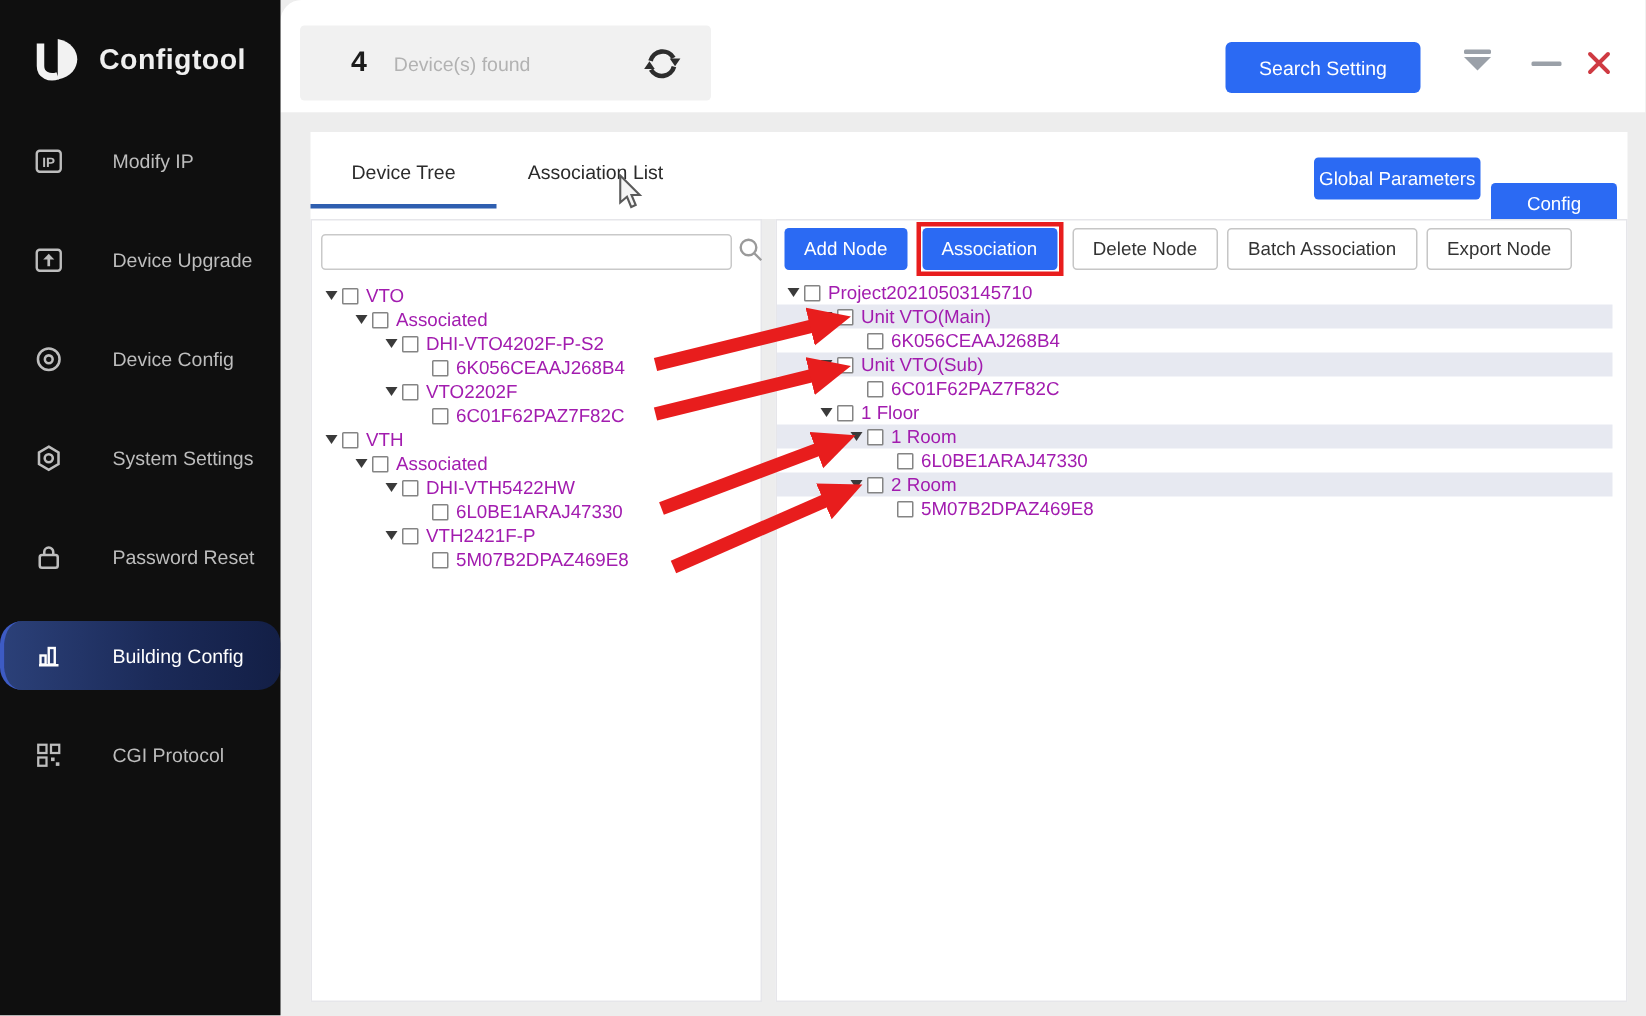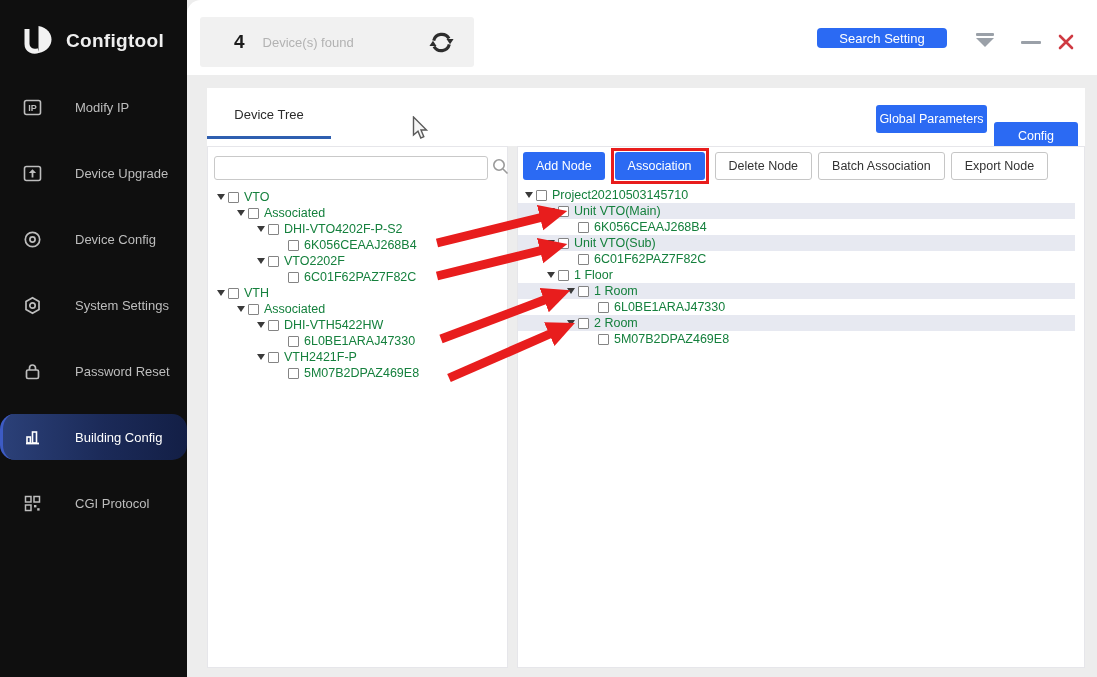--- a/index.html
+++ b/index.html
@@ -17,21 +17,21 @@
   .nav-item.active .nav-label { color:#ffffff; }
   .nav-icon { width:19px; height:19px; display:inline-flex; }
 
   
   .main { position:absolute; left:187px; top:0; right:0; bottom:0; }
   .topbar { position:absolute; left:0; top:0; right:0; height:75px; background:#ffffff; border-radius:14px 0 0 0; }
   .device-box { position:absolute; left:13px; top:17px; width:274px; height:50px; background:#f1f1f1; border-radius:3px; display:flex; align-items:center; padding-left:34px; }
   .device-count { font-size:19px; font-weight:bold; color:#1c1c1c; }
   .device-label { font-size:13px; color:#b2b2b2; margin-left:18px; }
   .refresh { margin-left:auto; margin-right:20px; cursor:pointer; display:inline-flex; }
-  .btn-search { position:absolute; right:150px; top:28px; width:130px; height:20px; background:var(--accent); border:none; border-radius:4px; color:#fff; font-size:13px; font-family:inherit; cursor:pointer; }
+  .btn-search { position:absolute; right:150px; top:28px; width:130px; height:34px; background:var(--accent); border:none; border-radius:4px; color:#fff; font-size:13px; font-family:inherit; cursor:pointer; }
   .win-filter { position:absolute; right:101px; top:33px; width:22px; cursor:pointer; }
   .win-filter .bar { width:18px; height:2.5px; background:#9aa0a8; margin:0 auto 2px auto; border-radius:1px; }
   .win-filter .tri { width:0; height:0; margin:0 auto; border-left:9px solid transparent; border-right:9px solid transparent; border-top:9px solid #9aa0a8; }
   .win-min { position:absolute; right:56px; top:41px; width:20px; height:3px; background:#9aa0a8; border-radius:1px; cursor:pointer; }
   .win-close { position:absolute; right:22px; top:33px; width:18px; height:18px; cursor:pointer; }
 
   .content { position:absolute; left:0; top:75px; right:0; bottom:0; background:#ededed; }
   .card-header { position:absolute; left:20px; top:13px; width:878px; height:58px; background:#fff; }
   .tab { position:absolute; top:0; height:52px; display:flex; align-items:center; justify-content:center; font-size:13px; color:#2b2b2b; cursor:pointer; }
   .tab-1 { left:0; width:124px; }
@@ -50,21 +50,21 @@
   .search-icon { position:absolute; left:284px; top:11px; }
 
   .toolbar { height:38px; display:flex; align-items:center; padding-left:5px; }
   .tb-btn { height:28px; border-radius:3px; font-size:12.5px; font-family:inherit; cursor:pointer; padding:0 13px; margin-right:6px; }
   .tb-blue { background:var(--accent); color:#fff; border:none; }
   .tb-white { background:#fff; color:#333; border:1px solid #c6c6c6; }
   .assoc-wrap { border:3px solid var(--annot); padding:1px; margin-right:6px; display:inline-flex; }
   .assoc-wrap .tb-btn { margin-right:0; }
 
   .tree { margin-top:2px; }
-  .tree-row { height:16px; display:flex; align-items:center; font-size:12.5px; color:#15803d; cursor:default; }
+  .tree-row { height:16px; display:flex; align-items:center; font-size:12.5px; color:#a21caf; cursor:default; }
   .tree-row.hl { background:var(--hl); margin-right:9px; }
   .caret-box { width:14px; display:inline-flex; justify-content:center; flex:none; }
   .caret { width:0; height:0; border-left:4.5px solid transparent; border-right:4.5px solid transparent; border-top:6px solid #3a3a3a; }
   .cb { width:11px; height:11px; border:1px solid #848484; background:#fff; border-radius:1px; flex:none; }
   .tree-label { margin-left:5px; white-space:nowrap; }
 
   .annot-layer { position:absolute; left:0; top:0; width:1097px; height:677px; pointer-events:none; z-index:50; }
   .cursor-layer { position:absolute; left:412px; top:116px; z-index:60; pointer-events:none; }
 </style>
 </head>
@@ -173,20 +173,21 @@
     <div class="win-close">
       <svg width="18" height="18" viewBox="0 0 18 18">
           <path d="M3 3 L15 15 M15 3 L3 15" stroke="#cf3a42" stroke-width="2.6" stroke-linecap="round"></path>
         </svg>
     </div>
   </div>
 
   <div class="content">
     <div class="card-header">
       <div class="tab tab-1">Device Tree</div>
+      <div class="tab tab-2">Association List</div>
       <div class="tab-underline"></div>
       <button class="btn-primary btn-global">Global Parameters</button>
       <button class="btn-primary btn-config">Config</button>
     </div>
 
     <div class="panel panel-left">
       <div class="search-row">
         <input class="search-input" value="" placeholder="" style="">
         <span class="search-icon">
           <svg width="17" height="17" viewBox="0 0 17 17">

